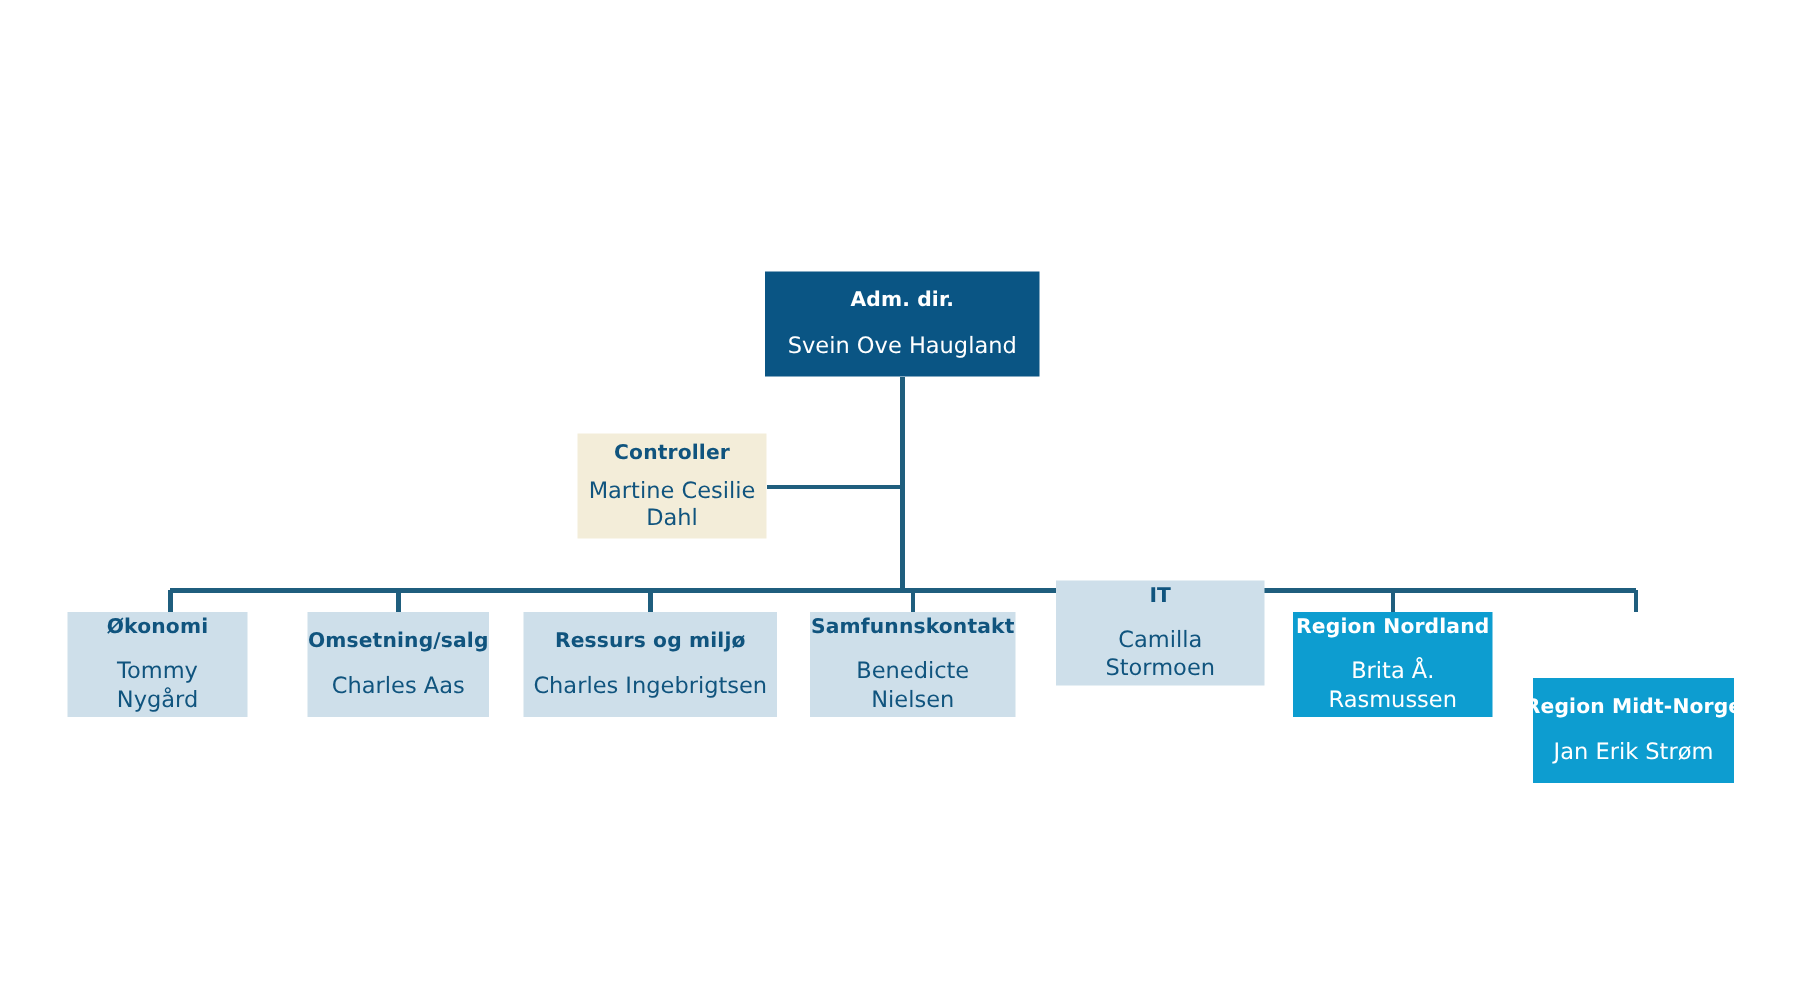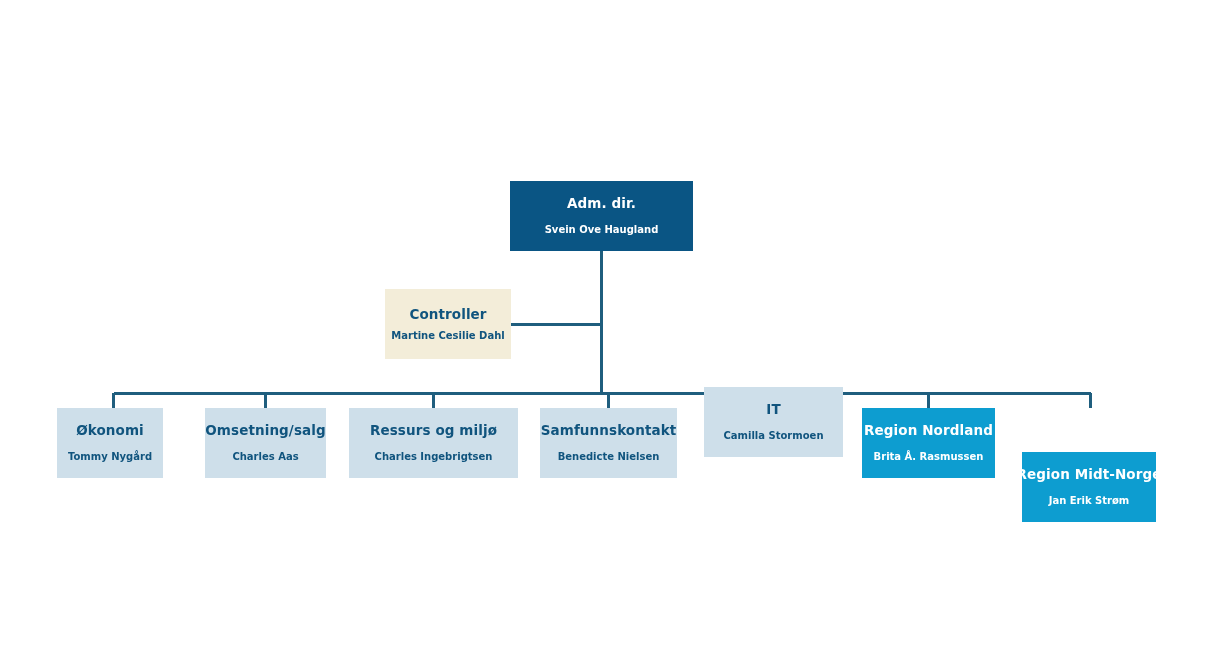--- a/index.html
+++ b/index.html
@@ -37,22 +37,22 @@
     padding: 20px 6px;
     line-height: 1.28;
   }
   .node-title {
     font-weight: bold;
     font-size: 13.5px;
     letter-spacing: 0.1px;
     white-space: nowrap;
   }
   .node-person {
-    font-size: 10px;
-    font-weight: bold;
+    font-size: 15px;
+    font-weight: normal;
     margin-top: 11px;
   }
   .node.wrap .node-person {
     white-space: normal;
   }
   
   .node.primary {
     background: #0A5584;
     color: #ffffff;
   }
@@ -96,21 +96,21 @@
   <div class="node primary" style="left:510px; top:181px; width:183px; height:70px;">
     <div class="node-title">Adm. dir.</div>
     <div class="node-person">Svein Ove Haugland</div>
   </div>
 
   <div class="node accent wrap" style="left:385px; top:289px; width:126px; height:70px;">
     <div class="node-title">Controller</div>
     <div class="node-person" style="margin-top:7px; line-height:1.22;">Martine Cesilie Dahl</div>
   </div>
 
-  <div class="node soft" style="left:57px; top:408px; width:106px; height:70px;">
+  <div class="node soft" style="left:45px; top:408px; width:120px; height:70px;">
     <div class="node-title">Økonomi</div>
     <div class="node-person">Tommy Nygård</div>
   </div>
 
   <div class="node soft" style="left:205px; top:408px; width:121px; height:70px;">
     <div class="node-title">Omsetning/salg</div>
     <div class="node-person">Charles Aas</div>
   </div>
 
   <div class="node soft" style="left:349px; top:408px; width:169px; height:70px;">

